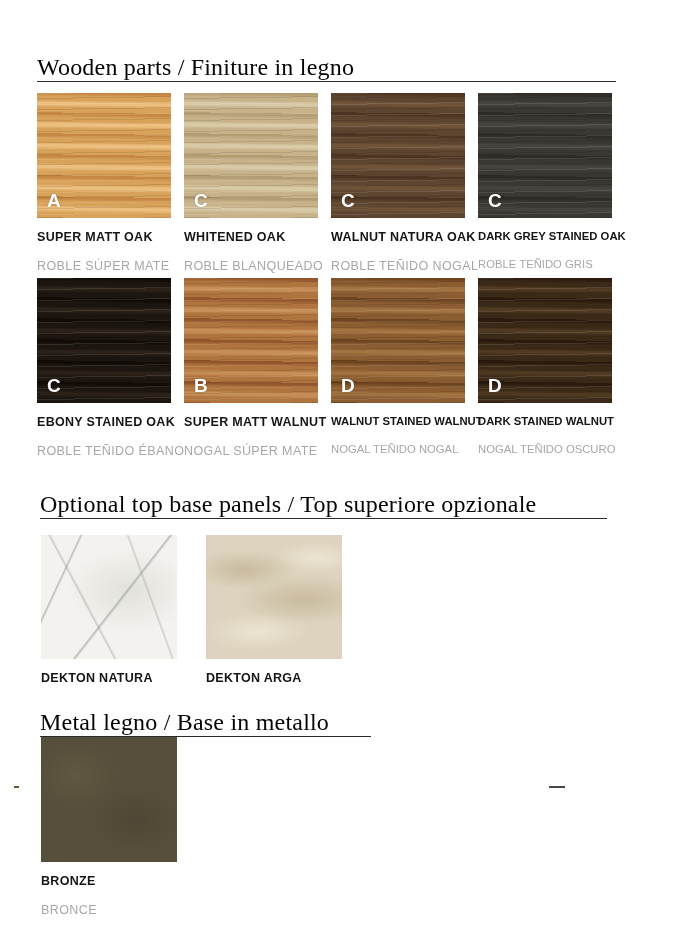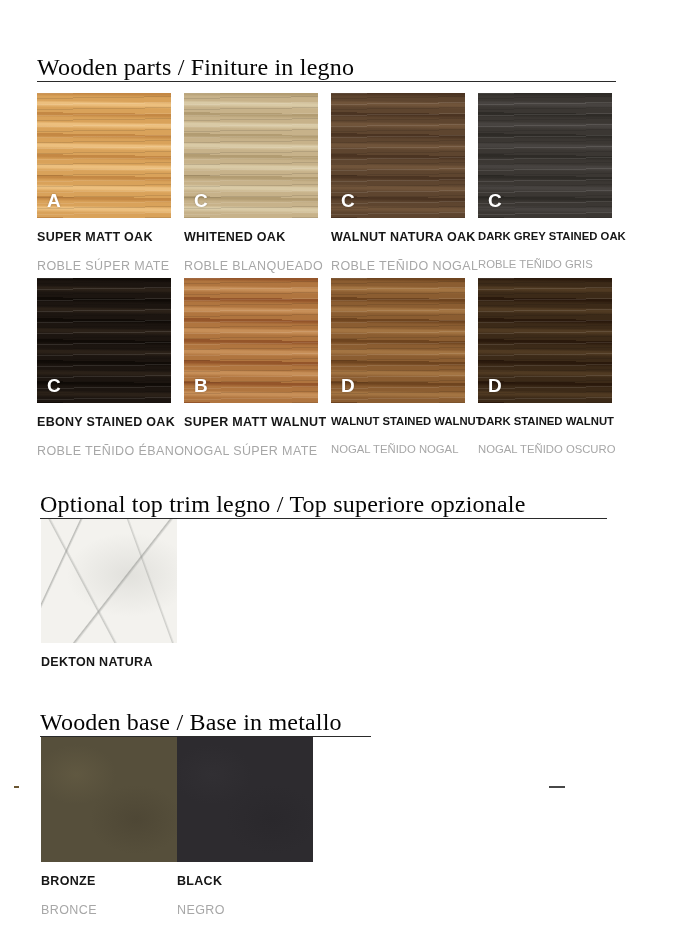--- a/index.html
+++ b/index.html
@@ -16,21 +16,21 @@
     border-bottom:1.5px solid #2a2a2a;
     white-space:nowrap;
   }
   #wood-title{left:37px;top:38px;width:579px;}
   #top-title{left:40px;top:475px;width:567px;}
   #metal-title{left:40px;top:693px;width:331px;}
 
   .swatch-row{position:absolute;display:grid;}
   #wood-row-1{left:37px;top:93px;grid-template-columns:repeat(4,134px);column-gap:13px;}
   #wood-row-2{left:37px;top:278px;grid-template-columns:repeat(4,134px);column-gap:13px;}
-  #top-row{left:41px;top:519px;grid-template-columns:repeat(3,136px);column-gap:29px;}
+  #top-row{left:41px;top:535px;grid-template-columns:repeat(3,136px);column-gap:29px;}
   #metal-row{left:41px;top:737px;grid-template-columns:repeat(2,136px);}
 
   .cell{position:relative;}
   .swatch{position:relative;width:100%;height:125px;background:var(--c1,#999);}
   #top-row .swatch{height:124px;}
 
   .letter{
     position:absolute;left:10px;bottom:8px;
     color:#ffffff;font-weight:bold;font-size:19px;line-height:1;
     text-shadow:0 0 2px rgba(0,0,0,.25);
@@ -150,38 +150,37 @@
   </div>
   <div class="cell">
     <div class="swatch wood" style="--c1: #3c2a18; --c2: #2a190c; --c3: #503a22;">
       <span class="letter">D</span>
     </div>
     <div class="name sm">DARK STAINED WALNUT</div>
     <div class="alt sm">NOGAL TEÑIDO OSCURO</div>
   </div>
 </div>
 
-<h1 class="section-title" id="top-title">Optional top trim legno / Top superiore opzionale</h1>
+<h1 class="section-title" id="top-title">Optional top base panels / Top superiore opzionale</h1>
 
 <div class="swatch-row" id="top-row">
   <div class="cell">
     <div class="swatch marble" style="--c1: #f3f2ee;"></div>
     <div class="name">DEKTON NATURA</div>
   </div>
+  <div class="cell">
+    <div class="swatch stone" style="--c1: #ddd3be; --c2: #c9bb9e; --c3: #ece4d2;"></div>
+    <div class="name">DEKTON ARGA</div>
+  </div>
 </div>
 
-<h1 class="section-title" id="metal-title">Wooden base / Base in metallo</h1>
+<h1 class="section-title" id="metal-title">Metal legno / Base in metallo</h1>
 
 <div class="swatch-row" id="metal-row">
   <div class="cell">
     <div class="swatch metal" style="--c1: #564f3b; --c2: #4e4735; --c3: #605841;"></div>
     <div class="name">BRONZE</div>
     <div class="alt">BRONCE</div>
   </div>
-  <div class="cell">
-    <div class="swatch metal" style="--c1: #2d2b2f; --c2: #2a282c; --c3: #312f33;"></div>
-    <div class="name">BLACK</div>
-    <div class="alt">NEGRO</div>
-  </div>
 </div>
 
 <div class="stray" id="stray-left"></div>
 <div class="stray" id="stray-right"></div>
 
 </body></html>

